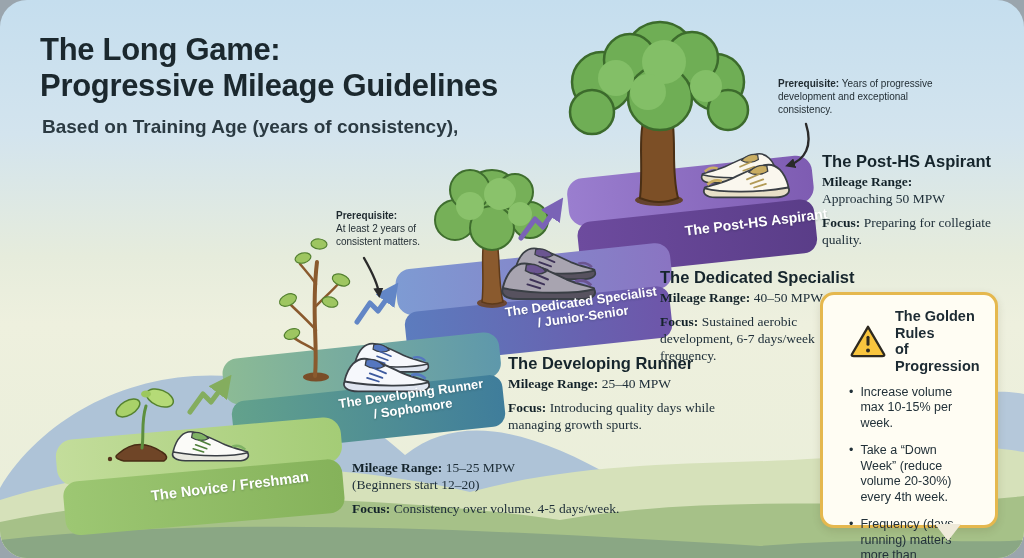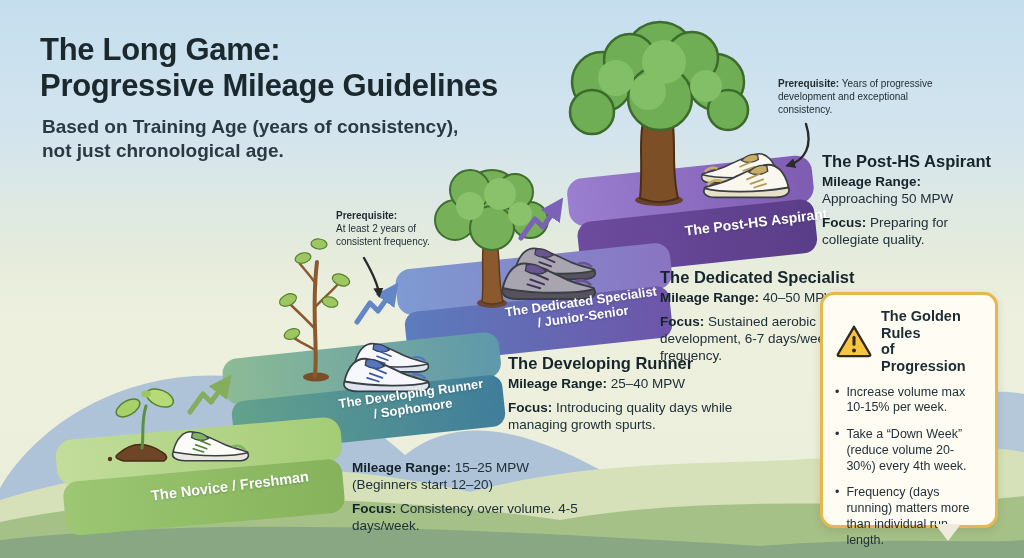--- a/index.html
+++ b/index.html
@@ -1,19 +1,20 @@
 <!DOCTYPE html>
 <html><head>
 <meta charset="utf-8">
 <style>
   html,body{margin:0;padding:0;background:#9aa5ad;}
   .stage{
     position:relative;width:1024px;height:558px;overflow:hidden;
     font-family:"Liberation Sans",sans-serif;color:#1d2b33;
     background:linear-gradient(180deg,#c5deee 0%,#d3e4ee 24%,#e6ecdc 46%,#eef0de 58%,#e9eed8 100%);
+    border-radius:27px;
   }
   svg.scene{position:absolute;left:0;top:0;z-index:1;}
   
   .shoe-n{--body:#fbfbf8;--sole:#e9e9e1;--acc:#7fb264;--lace:#4e7f3a;}
   .shoe-d{--body:#f6f8fc;--sole:#dfe5f0;--acc:#5577c0;--lace:#3d5a9e;}
   .shoe-t{--body:#a8a4b0;--sole:#57525f;--acc:#6b5591;--lace:#3e3358;}
   .shoe-e{--body:#faf7ee;--sole:#e8e0c8;--acc:#c9ad62;--lace:#b29a55;}
 
   .title{position:absolute;left:40px;top:32px;z-index:4;font-size:31px;font-weight:bold;line-height:1.16;color:#1b282e;letter-spacing:-0.3px;}
   .subtitle{position:absolute;left:42px;top:115px;z-index:4;font-size:19px;line-height:1.26;color:#2b3a42;font-weight:bold;}
@@ -24,31 +25,31 @@
   .callout2{left:778px;top:78px;width:160px;}
 
   .slabel{position:absolute;z-index:3;color:#ffffff;font-weight:bold;text-align:center;text-shadow:0 1px 2px rgba(20,40,40,.25);}
   .slabel1{left:128px;top:478px;width:204px;font-size:14.5px;transform:rotate(-7deg);}
   .slabel2{left:336px;top:386px;width:152px;font-size:13px;line-height:1.18;transform:rotate(-8deg);}
   .slabel3{left:498px;top:294px;width:168px;font-size:13px;line-height:1.18;transform:rotate(-8deg);}
   .slabel4{left:678px;top:214px;width:156px;font-size:14px;transform:rotate(-7deg);}
 
   .lvl{position:absolute;z-index:4;}
   .lvl h3{margin:0 0 4px 0;font-size:16.5px;line-height:1.1;color:#16252c;}
-  .lvl p{margin:0 0 7px 0;font-size:13.5px;line-height:1.25;color:#20303a;}
+  .lvl p{margin:0 0 7px 0;font-size:13.5px;line-height:1.25;color:#20303a;font-family:Liberation Serif, serif;}
   .lvl b{color:#14232a;}
   .lvl0{left:352px;top:460px;width:290px;}
   .lvl1{left:508px;top:354px;width:238px;}
   .lvl2{left:660px;top:268px;width:208px;}
   .lvl3{left:822px;top:152px;width:178px;}
   .blk{display:block;}
 
   .golden{position:absolute;left:820px;top:292px;width:178px;height:236px;z-index:5;
     background:#fffdf3;border:3px solid #e5b84e;border-radius:14px;
-    padding:13px 12px 8px;box-sizing:border-box;box-shadow:0 3px 9px rgba(70,60,20,.14);}
+    padding:13px 26px 8px;box-sizing:border-box;box-shadow:0 3px 9px rgba(70,60,20,.14);}
   .golden::after{content:"";position:absolute;bottom:-16px;left:112px;width:0;height:0;
     border:13px solid transparent;border-top:17px solid #efeada;border-bottom:0;}
   .golden-head{display:flex;gap:8px;align-items:center;margin-bottom:10px;}
   .warn{width:38px;height:34px;flex:none;}
   .golden-title{font-size:14.5px;font-weight:bold;line-height:1.15;color:#1d2b33;}
   .bullet{display:flex;gap:7px;font-size:12.5px;line-height:1.26;margin-bottom:11px;color:#223139;}
   .bullet .dot{flex:none;color:#223139;}
 </style>
 </head>
 <body>
@@ -234,27 +235,26 @@
     <path d="M364,258 C372,272 378,284 379,294" stroke="#2a2a2a" stroke-width="2.4" fill="none" stroke-linecap="round" marker-end="url(#mK)"></path>
     <path d="M806,124 C813,146 805,160 789,165" stroke="#2a2a2a" stroke-width="2.4" fill="none" stroke-linecap="round" marker-end="url(#mK)"></path>
   </svg>
 
   <div class="title">
     <div>The Long Game:</div>
     <div>Progressive Mileage Guidelines</div>
   </div>
   <div class="subtitle">
     <div>Based on Training Age (years of consistency),</div>
-    <div>not just chronological age.</div>
   </div>
 
   <div class="callout callout1">
     <b>Prerequisite:</b>
     <span>At least 2 years of</span><br>
-    <span>consistent frequency.</span>
+    <span>consistent matters.</span>
   </div>
 
   <div class="callout callout2">
     <b>Prerequisite:</b>
     <span>Years of progressive development and exceptional consistency.</span>
   </div>
 
   <div class="slabel slabel1">The Novice / Freshman</div>
   <div class="slabel slabel2">
     <div>The Developing Runner</div>

